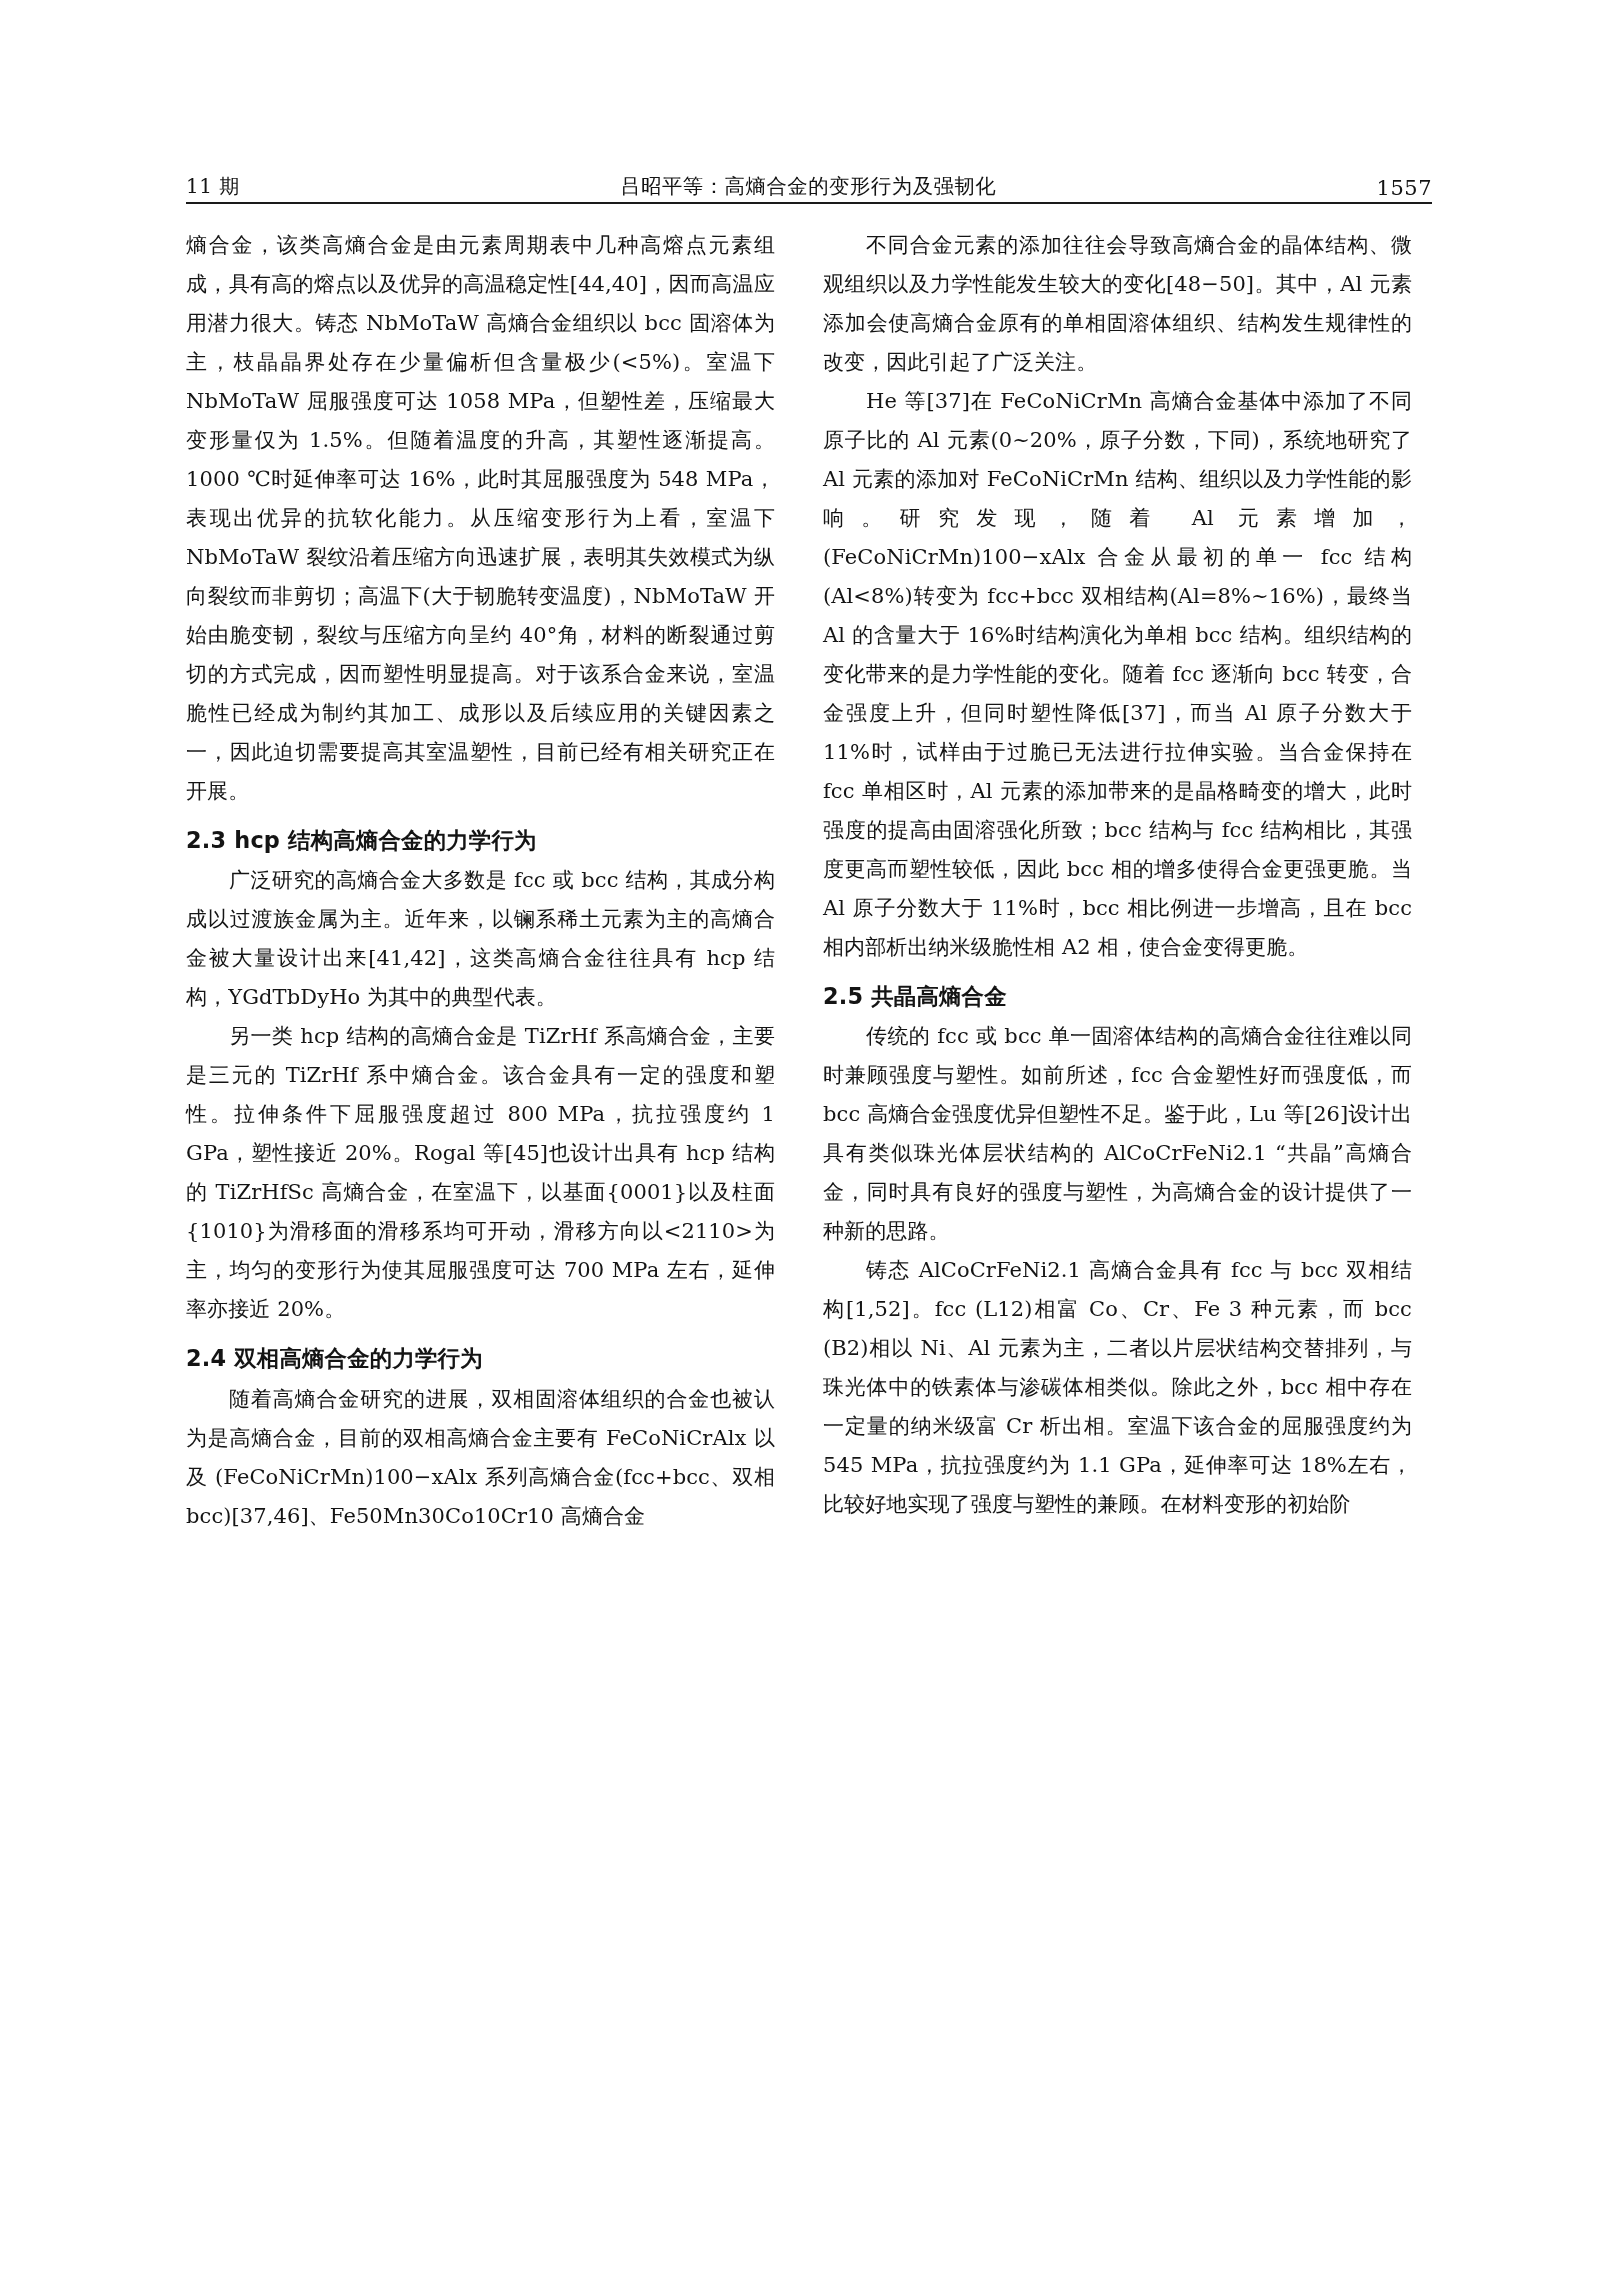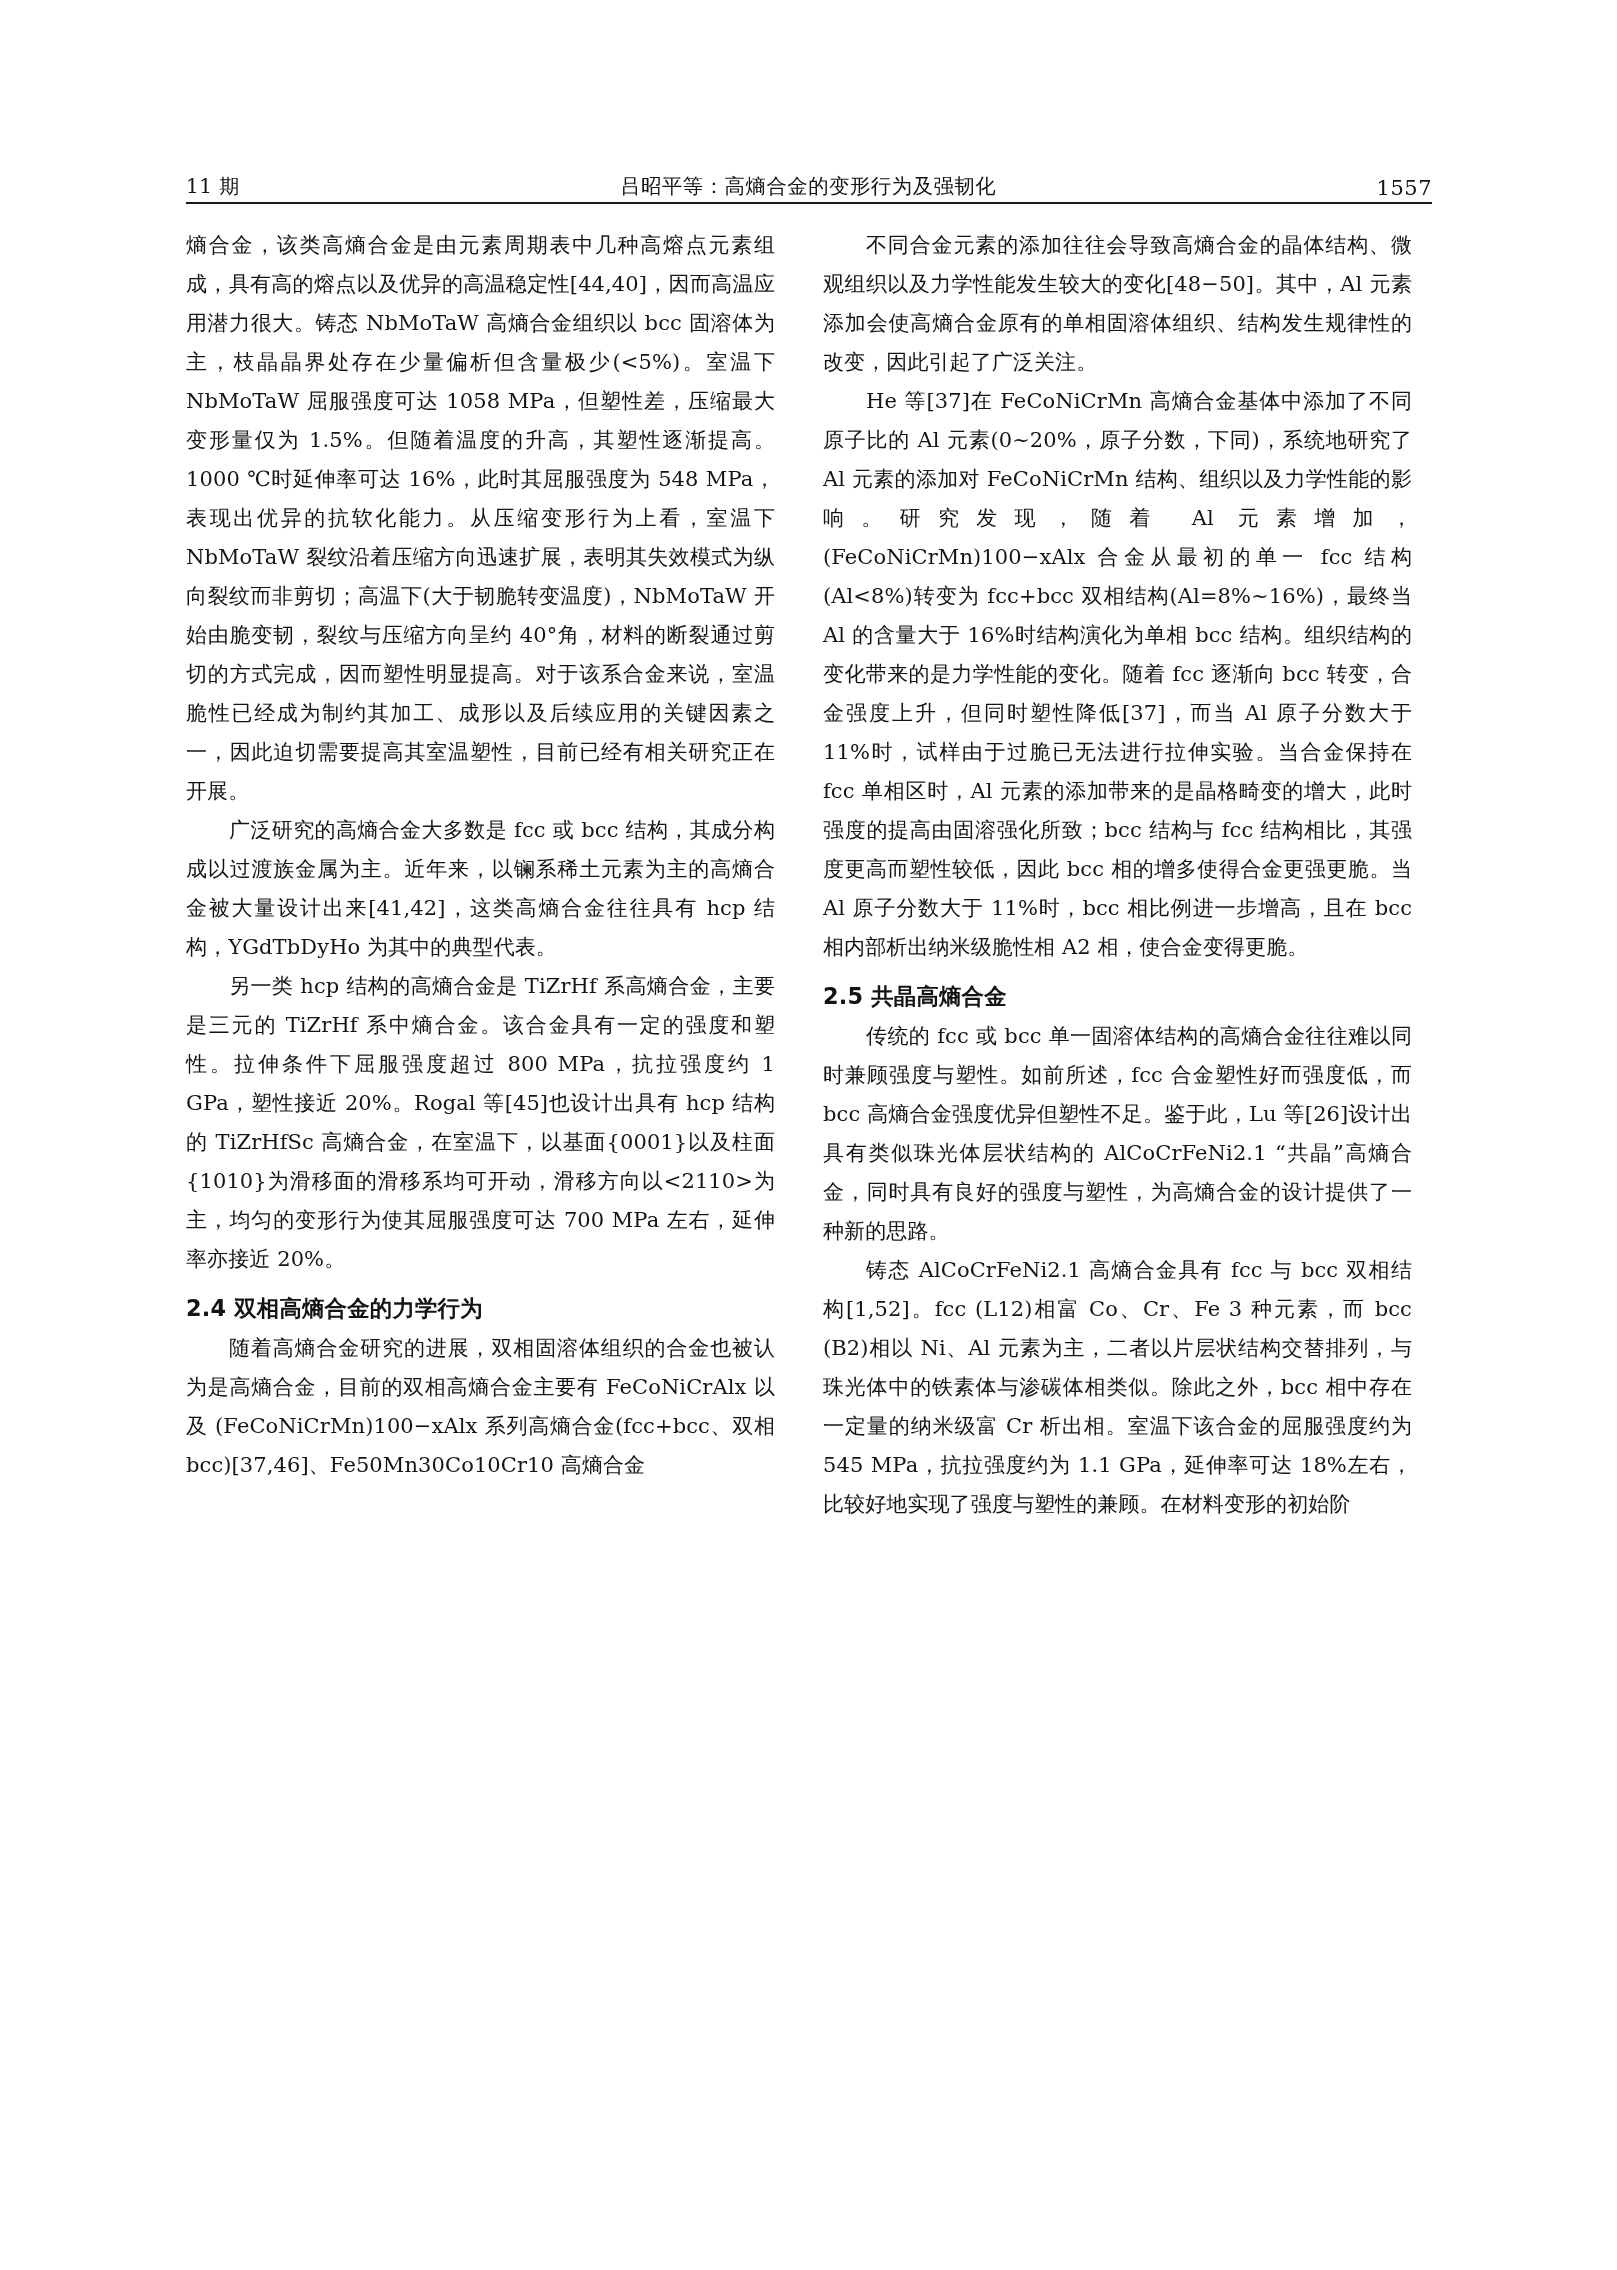--- a/index.html
+++ b/index.html
@@ -93,20 +93,21 @@
     <span class="h-left">11 期</span>
     <span class="h-center">吕昭平等：高熵合金的变形行为及强韧化</span>
     <span class="h-right">1557</span>
   </div>
   <div class="header-rule"></div>
 
   <div class="columns">
 
     <div class="col">
       <p>熵合金，该类高熵合金是由元素周期表中几种高熔点元素组成，具有高的熔点以及优异的高温稳定性[44,40]，因而高温应用潜力很大。铸态 NbMoTaW 高熵合金组织以 bcc 固溶体为主，枝晶晶界处存在少量偏析但含量极少(&lt;5%)。室温下 NbMoTaW 屈服强度可达 1058 MPa，但塑性差，压缩最大变形量仅为 1.5%。但随着温度的升高，其塑性逐渐提高。1000 ℃时延伸率可达 16%，此时其屈服强度为 548 MPa，表现出优异的抗软化能力。从压缩变形行为上看，室温下 NbMoTaW 裂纹沿着压缩方向迅速扩展，表明其失效模式为纵向裂纹而非剪切；高温下(大于韧脆转变温度)，NbMoTaW 开始由脆变韧，裂纹与压缩方向呈约 40°角，材料的断裂通过剪切的方式完成，因而塑性明显提高。对于该系合金来说，室温脆性已经成为制约其加工、成形以及后续应用的关键因素之一，因此迫切需要提高其室温塑性，目前已经有相关研究正在开展。</p>
+      <h3>2.3  hcp 结构高熵合金的力学行为</h3>
       <p class="indent">广泛研究的高熵合金大多数是 fcc 或 bcc 结构，其成分构成以过渡族金属为主。近年来，以镧系稀土元素为主的高熵合金被大量设计出来[41,42]，这类高熵合金往往具有 hcp 结构，YGdTbDyHo 为其中的典型代表。</p>
       <p class="indent">另一类 hcp 结构的高熵合金是 TiZrHf 系高熵合金，主要是三元的 TiZrHf 系中熵合金。该合金具有一定的强度和塑性。拉伸条件下屈服强度超过 800 MPa，抗拉强度约 1 GPa，塑性接近 20%。Rogal 等[45]也设计出具有 hcp 结构的 TiZrHfSc 高熵合金，在室温下，以基面{0001}以及柱面{1010}为滑移面的滑移系均可开动，滑移方向以&lt;2110&gt;为主，均匀的变形行为使其屈服强度可达 700 MPa 左右，延伸率亦接近 20%。</p>
       <h3>2.4  双相高熵合金的力学行为</h3>
       <p class="indent">随着高熵合金研究的进展，双相固溶体组织的合金也被认为是高熵合金，目前的双相高熵合金主要有 FeCoNiCrAlx 以及 (FeCoNiCrMn)100−xAlx 系列高熵合金(fcc+bcc、双相 bcc)[37,46]、Fe50Mn30Co10Cr10 高熵合金</p>
     </div>
 
     <div class="col">
       <p class="indent">不同合金元素的添加往往会导致高熵合金的晶体结构、微观组织以及力学性能发生较大的变化[48−50]。其中，Al 元素添加会使高熵合金原有的单相固溶体组织、结构发生规律性的改变，因此引起了广泛关注。</p>
       <p class="indent">He 等[37]在 FeCoNiCrMn 高熵合金基体中添加了不同原子比的 Al 元素(0~20%，原子分数，下同)，系统地研究了 Al 元素的添加对 FeCoNiCrMn 结构、组织以及力学性能的影响。研究发现，随着 Al 元素增加，(FeCoNiCrMn)100−xAlx 合金从最初的单一 fcc 结构(Al&lt;8%)转变为 fcc+bcc 双相结构(Al=8%~16%)，最终当 Al 的含量大于 16%时结构演化为单相 bcc 结构。组织结构的变化带来的是力学性能的变化。随着 fcc 逐渐向 bcc 转变，合金强度上升，但同时塑性降低[37]，而当 Al 原子分数大于 11%时，试样由于过脆已无法进行拉伸实验。当合金保持在 fcc 单相区时，Al 元素的添加带来的是晶格畸变的增大，此时强度的提高由固溶强化所致；bcc 结构与 fcc 结构相比，其强度更高而塑性较低，因此 bcc 相的增多使得合金更强更脆。当 Al 原子分数大于 11%时，bcc 相比例进一步增高，且在 bcc 相内部析出纳米级脆性相 A2 相，使合金变得更脆。</p>
       <h3>2.5  共晶高熵合金</h3>

